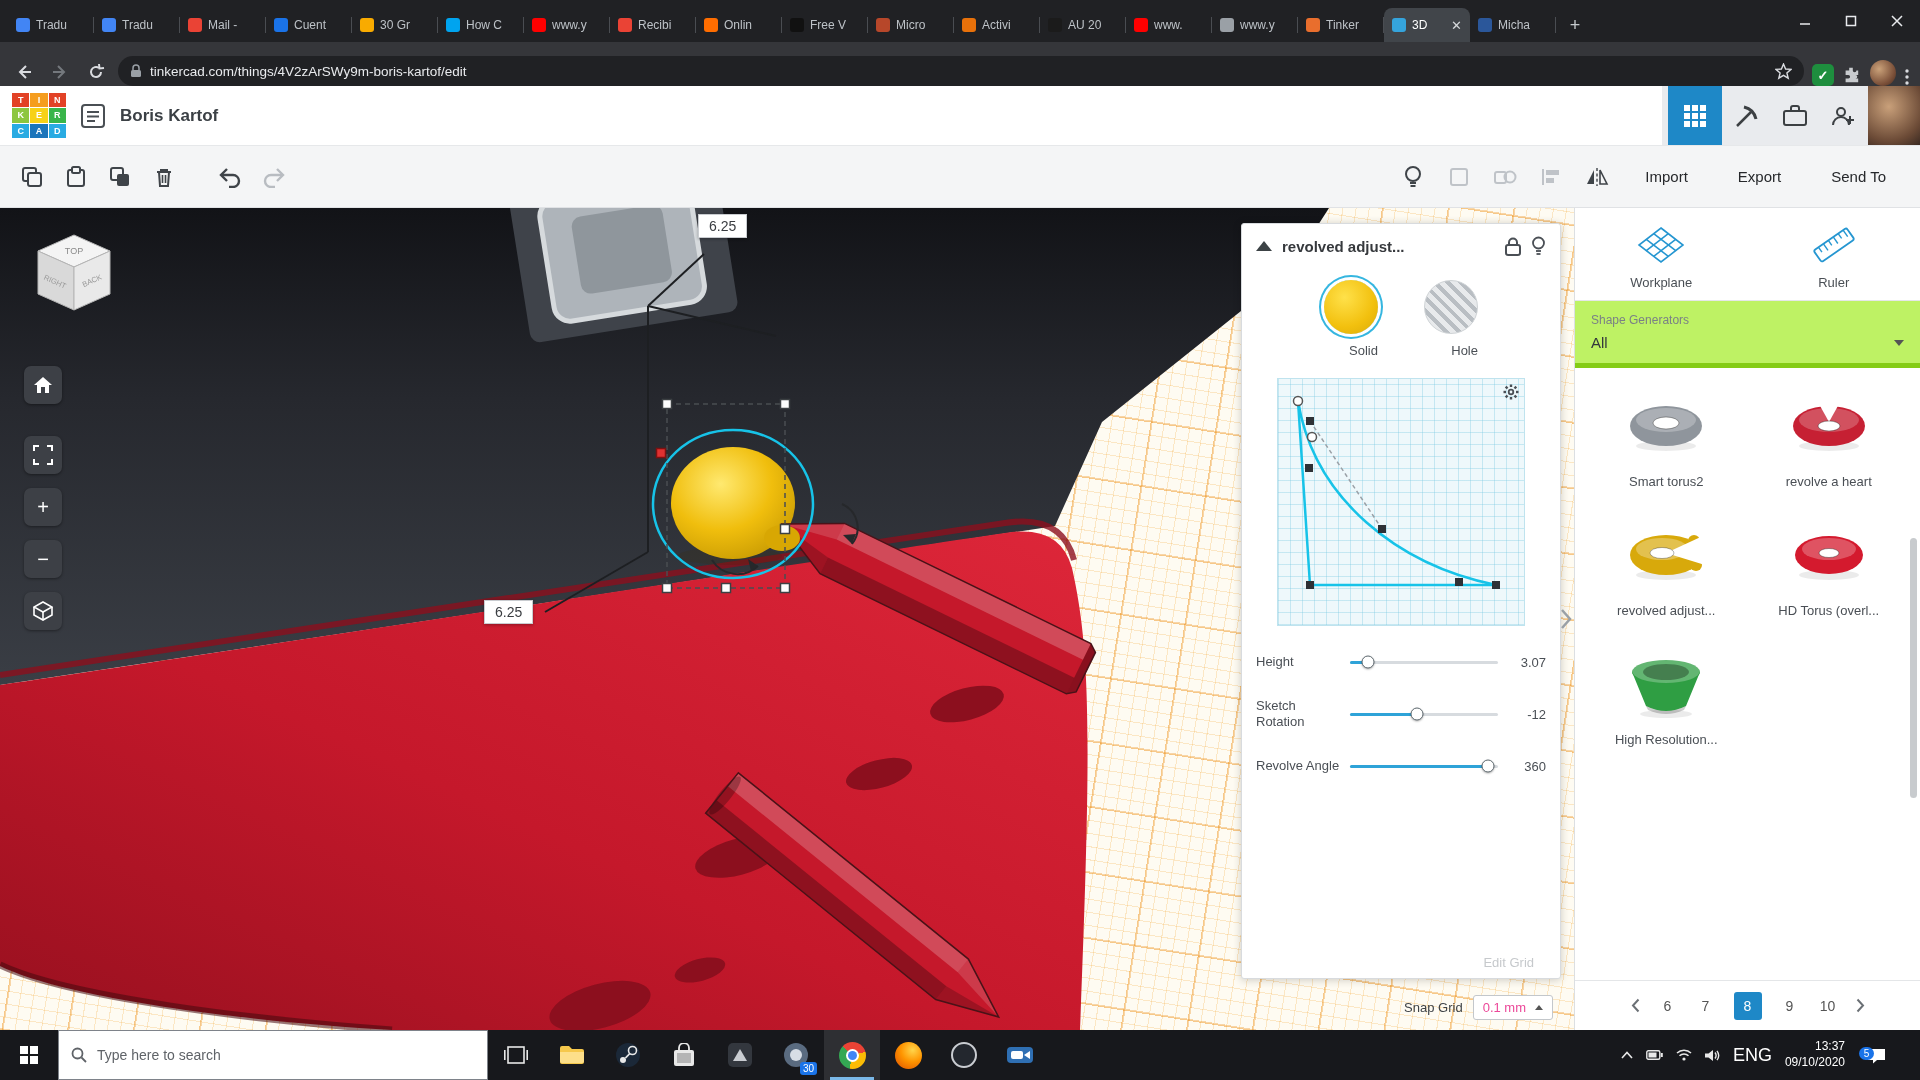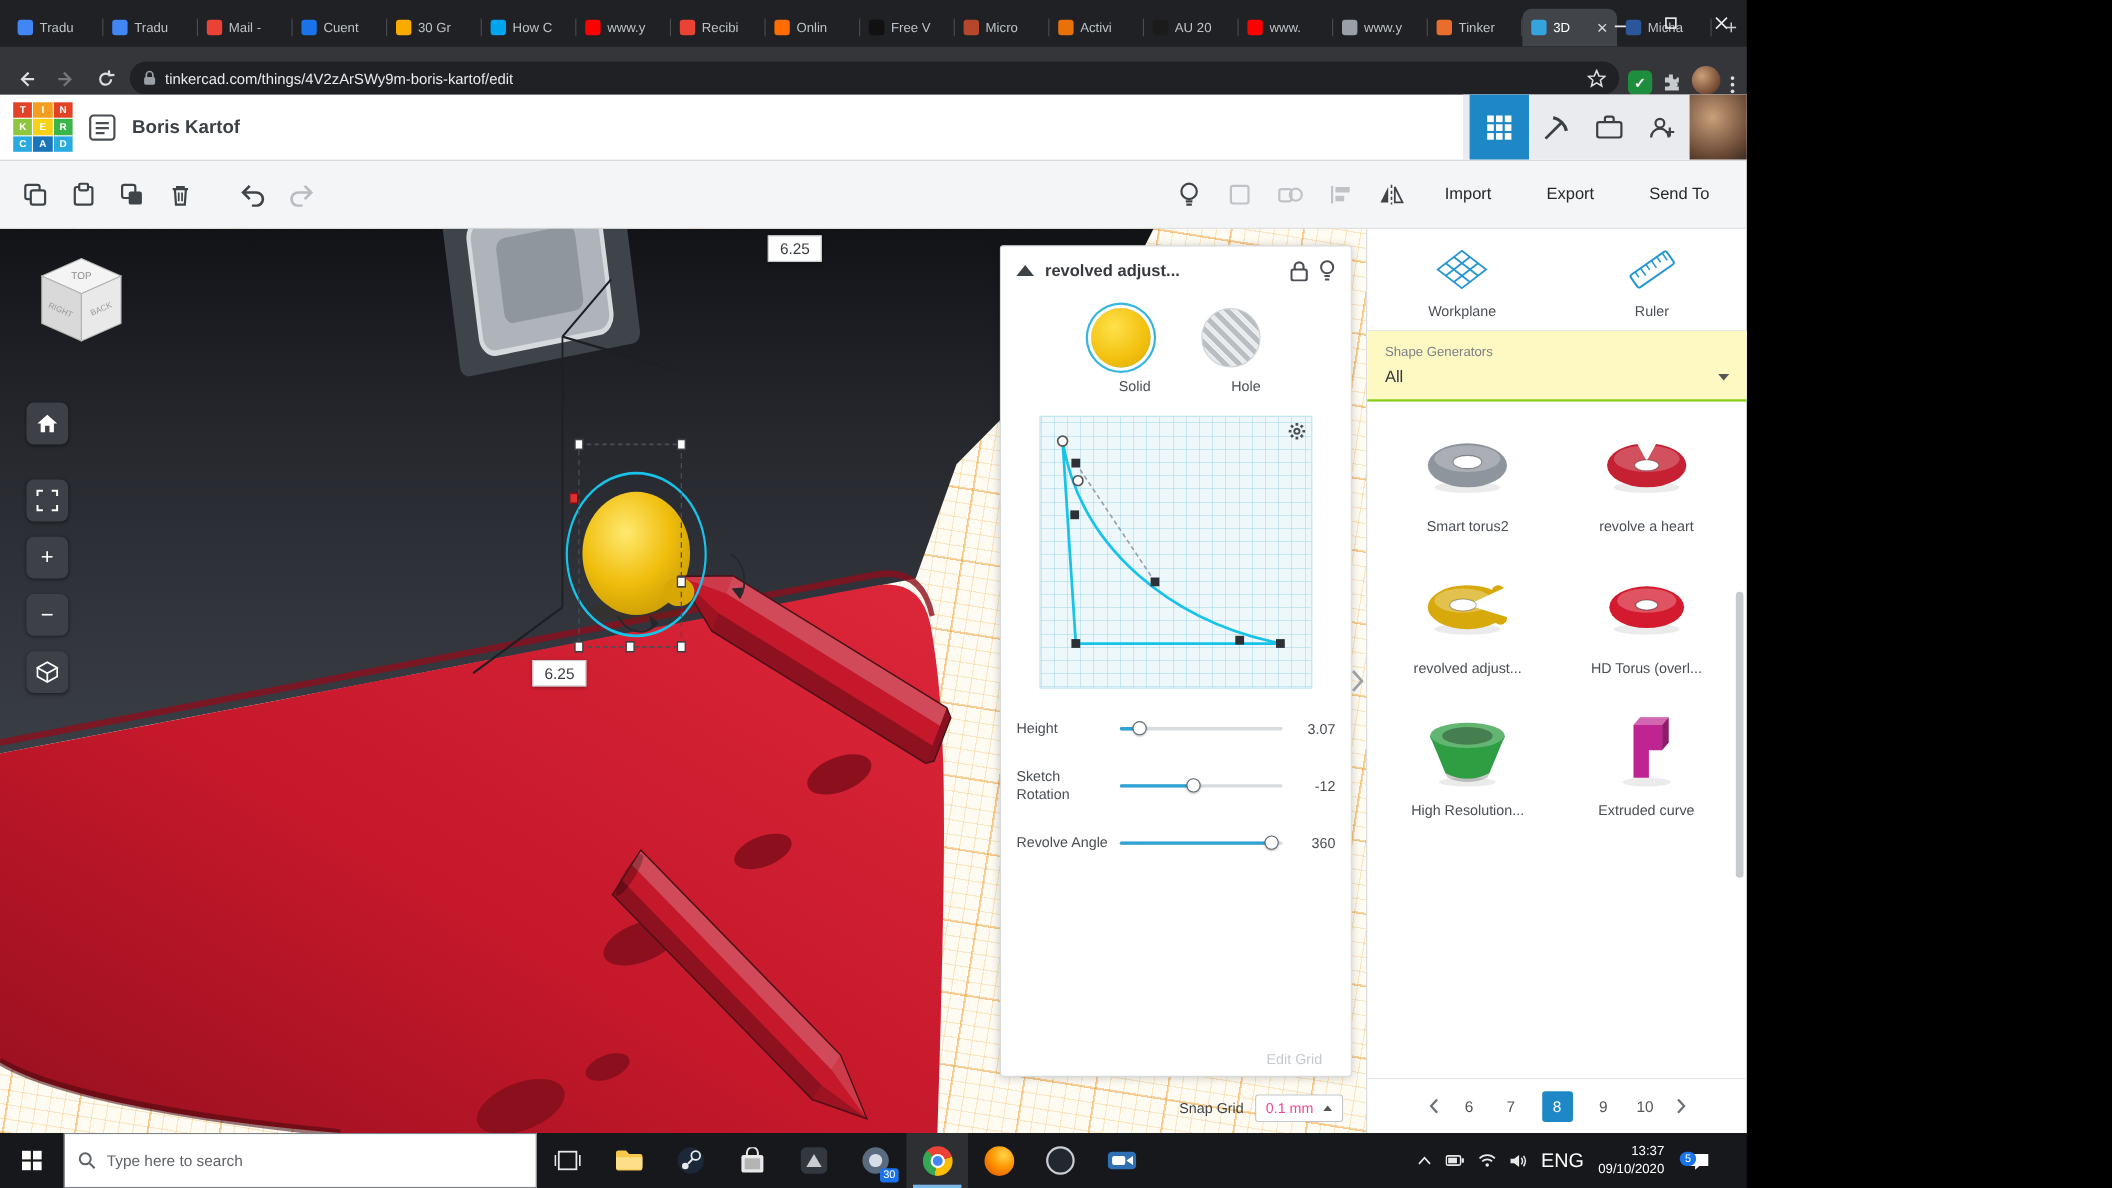--- a/index.html
+++ b/index.html
@@ -1,18 +1,18 @@
 <!DOCTYPE html>
 <html><head>
 <meta charset="utf-8">
 <style>
   *{box-sizing:border-box;margin:0;padding:0}
   html,body{width:1920px;height:1080px;overflow:hidden}
   body{font-family:"Liberation Sans",sans-serif;background:#000}
-  .screen{position:relative;width:1588px;height:1080px;display:flex;flex-direction:column}
+  .screen{position:relative;width:1920px;height:1080px;display:flex;flex-direction:column}
 
   
   .tabstrip{height:42px;background:#202124;display:flex;align-items:flex-end;padding-left:8px;position:relative;flex:none}
   .tab{width:86px;height:34px;display:flex;align-items:center;gap:6px;padding:0 8px;border-radius:8px 8px 0 0;color:#bdc2c7;font-size:12px;position:relative;flex:none;cursor:default}
   .tab:not(.active)::after{content:'';position:absolute;right:0;top:9px;width:1px;height:16px;background:#4a4d52}
   .tab.active{background:#41454a;color:#fff}
   .fav{width:14px;height:14px;border-radius:3px;flex:none}
   .tab-label{overflow:hidden;white-space:nowrap;text-overflow:clip;flex:1}
   .tab-close{font-size:13px;color:#d6d9dc;flex:none}
   .newtab{width:30px;height:30px;margin:0 0 2px 4px;display:flex;align-items:center;justify-content:center;color:#c6cacd;font-size:18px}
@@ -79,21 +79,21 @@
   .snaprow{position:absolute;right:21px;bottom:10px;display:flex;align-items:center;gap:10px;z-index:4}
   .snaplabel{font-size:13px;color:#3f4347}
   .snapbox{background:#fff;border:1px solid #c3c7cb;border-radius:3px;padding:4px 9px;font-size:13px;color:#ec4899;display:flex;align-items:center;gap:9px}
   .caret-up{width:0;height:0;border-left:4px solid transparent;border-right:4px solid transparent;border-bottom:5px solid #555}
 
   
   .shapes-panel{width:346px;background:#fff;border-left:1px solid #dcdfe2;position:relative;display:flex;flex-direction:column;flex:none}
   .collapse-handle{position:absolute;left:-15px;top:400px;z-index:6}
   .quick-row{display:flex;padding:16px 0 10px}
   .quick-item{flex:1;display:flex;flex-direction:column;align-items:center;gap:9px;font-size:13px;color:#4a4f55}
-  .generators{padding:12px 16px;background:#fef9c3;border-top:1px solid #e5e7e9;border-bottom:2px solid #84cc16}
+  .generators{padding:12px 16px;background:#bef264;border-top:1px solid #e5e7e9;border-bottom:5px solid #84cc16}
   .gen-label{font-size:12px;color:#7a8086;margin-bottom:7px}
   .gen-select{display:flex;align-items:center;justify-content:space-between;font-size:15px;color:#33373c}
   .caret-down{width:0;height:0;border-left:5px solid transparent;border-right:5px solid transparent;border-top:6px solid #555}
   .shape-grid{flex:1;display:grid;grid-template-columns:1fr 1fr;align-content:start;row-gap:28px;padding:20px 10px}
   .shape-item{display:flex;flex-direction:column;align-items:center;gap:10px}
   .shape-name{font-size:13px;color:#4a4f55;max-width:150px;white-space:nowrap;overflow:hidden;text-overflow:ellipsis}
   .scroll-thumb{position:absolute;right:3px;top:330px;width:7px;height:260px;background:#c8cbce;border-radius:4px}
   .pagination{height:50px;border-top:1px solid #e4e6e8;display:flex;align-items:center;justify-content:center;gap:18px;font-size:14px;color:#555}
   .page{min-width:20px;text-align:center}
   .page.active{width:28px;height:28px;border-radius:3px;color:#fff;display:flex;align-items:center;justify-content:center}
@@ -727,33 +727,20 @@
             <g fill="#2f9e43" style="fill: rgb(47, 158, 67);">
               <path d="M18,26 Q52,44 86,26 L72,60 Q52,70 32,60 Z"></path>
               <ellipse cx="52" cy="26" rx="34" ry="12"></ellipse>
             </g>
             <path d="M32,60 Q52,70 72,60 L70,64 Q52,72 34,64 Z" fill="#000" opacity="0.2"></path>
             <ellipse cx="52" cy="25" rx="34" ry="12" fill="#fff" opacity="0.25"></ellipse>
             <ellipse cx="52" cy="26" rx="23" ry="8" fill="#000" opacity="0.3"></ellipse>
           </svg>
           <span class="shape-name">High Resolution...</span>
         </div>
-        <div class="shape-item">
-          <svg width="104" height="76">
-            <ellipse cx="52" cy="68" rx="22" ry="4" fill="#000" opacity="0.08"></ellipse>
-            <g fill="#bf2590" style="fill: rgb(191, 37, 144);">
-              <polygon points="40,16 46,9 72,9 66,16"></polygon>
-              <polygon points="66,16 72,9 72,32 66,39"></polygon>
-              <path d="M40,16 L66,16 L66,39 L54,39 L54,64 L40,64 Z"></path>
-            </g>
-            <polygon points="40,16 46,9 72,9 66,16" fill="#fff" opacity="0.3"></polygon>
-            <polygon points="66,16 72,9 72,32 66,39" fill="#000" opacity="0.25"></polygon>
-          </svg>
-          <span class="shape-name">Extruded curve</span>
-        </div>
       </div>
 
       <div class="scroll-thumb"></div>
 
       <div class="pagination">
         <svg width="9" height="15">
             <polyline points="7.5,1.5 2,7.5 7.5,13.5" fill="none" stroke="#6b7075" stroke-width="2"></polyline>
           </svg>
         <span class="page">6</span>
         <span class="page">7</span>

